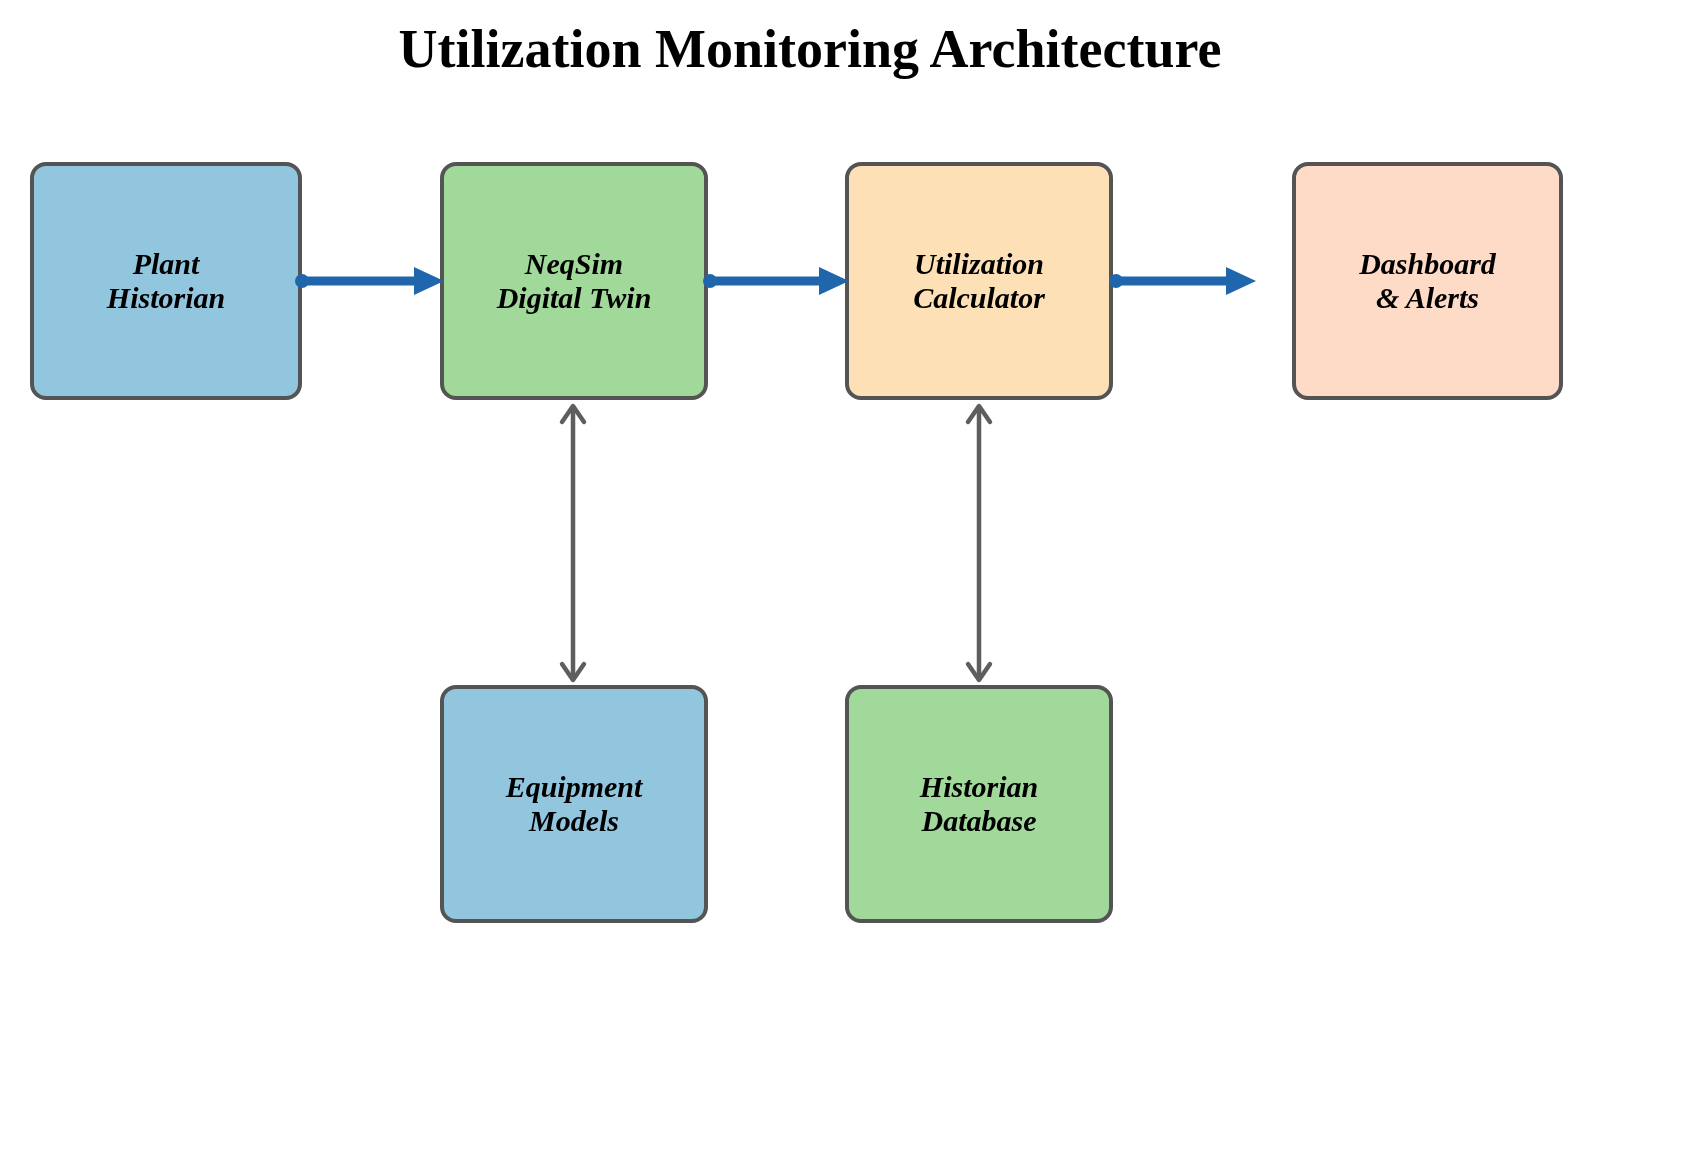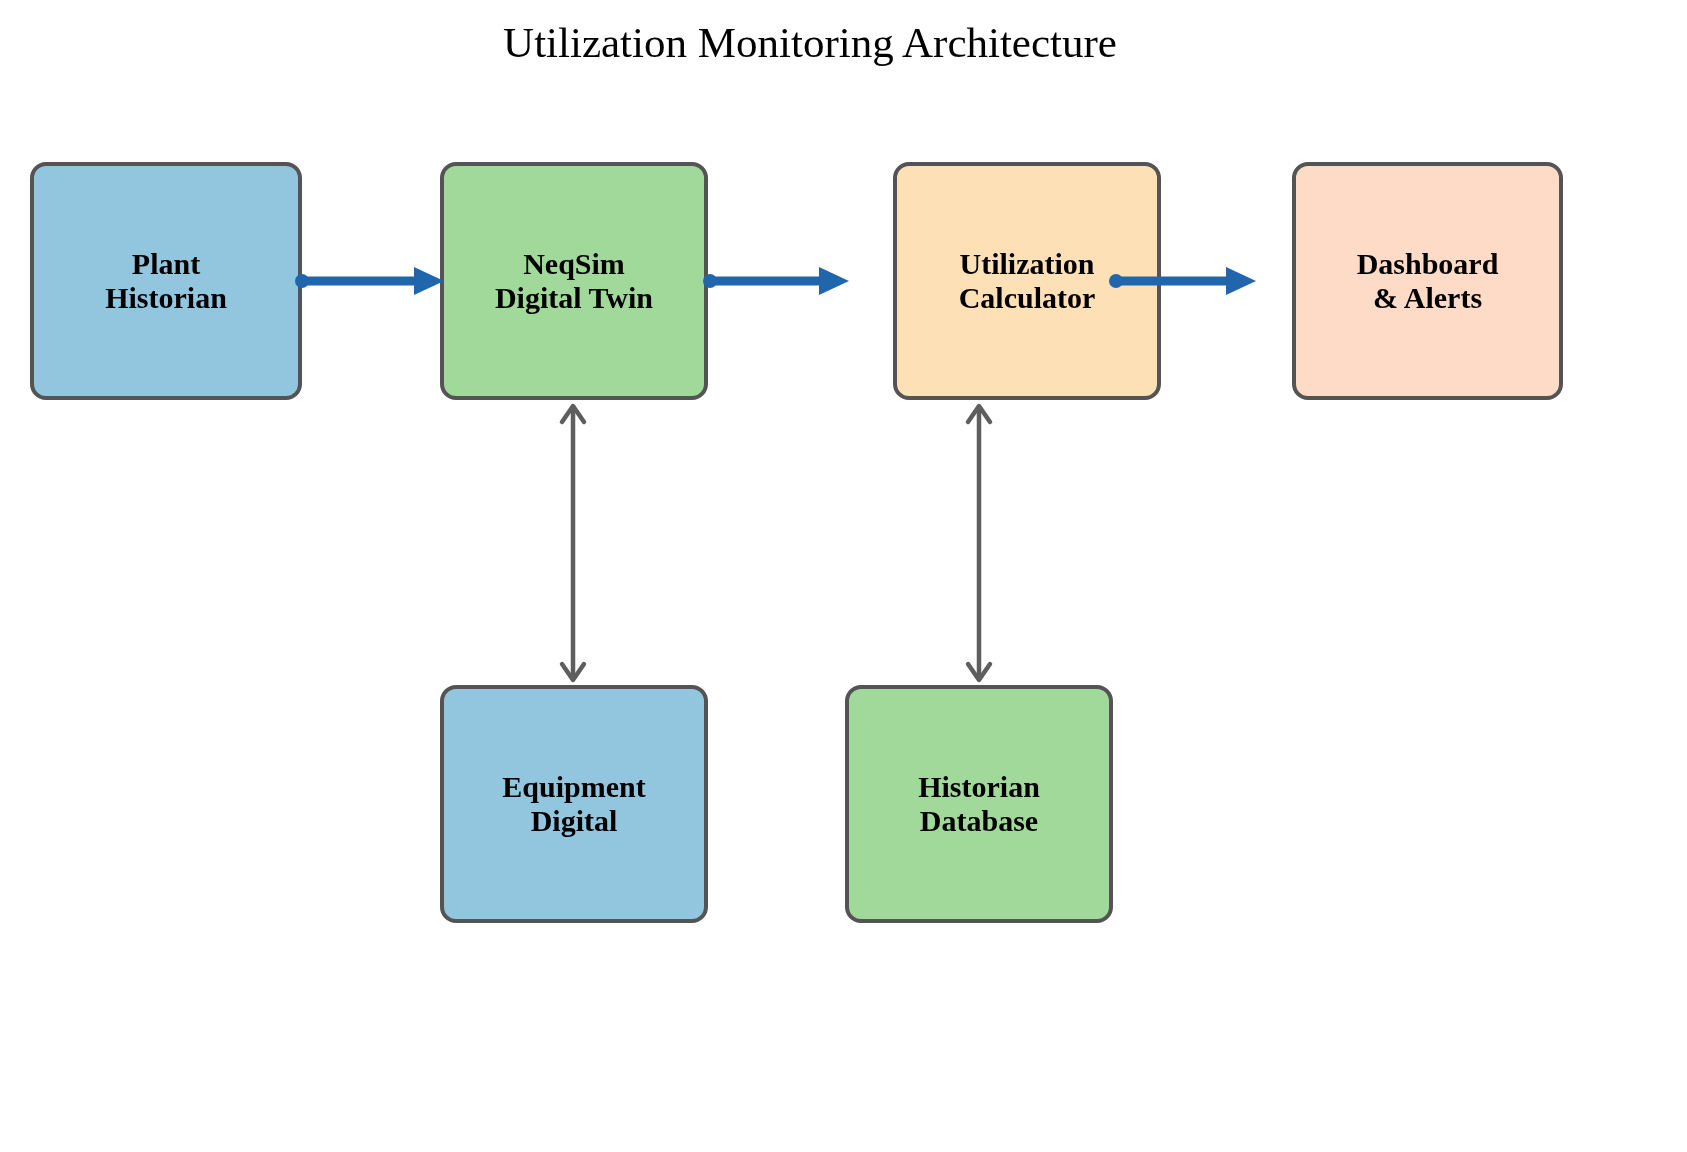--- a/index.html
+++ b/index.html
@@ -15,46 +15,47 @@
     overflow: hidden;
   }
   .title-wrap {
     position: absolute;
     left: 0;
     top: 18px;
     width: 1620px;
     text-align: center;
   }
   .diagram-title {
-    font-size: 43px;
-    font-weight: normal;
+    font-size: 54px;
+    font-weight: bold;
     color: var(--title-text, #000);
     letter-spacing: 0px;
   }
   .node {
     position: absolute;
     box-sizing: border-box;
     height: 238px;
     border: 4px solid var(--box-border, #555);
     border-radius: 16px;
     display: flex;
     align-items: center;
     justify-content: center;
     text-align: center;
   }
   .node-label {
     font-size: 30px;
     font-weight: bold;
     line-height: 1.12;
     color: var(--label-text, #000);
     white-space: pre-line;
+    font-style: italic;
   }
   .fill-blue   { background: var(--blue-fill,   #92c5de); }
   .fill-green  { background: var(--green-fill,  #a1d99b); }
-  .fill-orange { background: var(--orange-fill, #fee0b6); margin-left: 48px; }
+  .fill-orange { background: var(--orange-fill, #fee0b6); }
   .fill-pink   { background: var(--pink-fill,   #fddbc7); margin-left: 40px; }
 
   
   .row1 { top: 162px; }
   .row2 { top: 685px; }
   .col1 { left: 30px;   width: 272px; }
   .col2 { left: 440px;  width: 268px; }
   .col3 { left: 845px;  width: 268px; }
   .col4 { left: 1252px; width: 271px; }
 
@@ -89,21 +90,21 @@
   <span class="node-label">Utilization
 Calculator</span>
 </div>
 <div class="node row1 col4 fill-pink">
   <span class="node-label">Dashboard
 &amp; Alerts</span>
 </div>
 
 <div class="node row2 col2 fill-blue">
   <span class="node-label">Equipment
-Digital</span>
+Models</span>
 </div>
 <div class="node row2 col3 fill-green">
   <span class="node-label">Historian
 Database</span>
 </div>
 
 <svg class="arrow" style="left:294px; top:264px;" width="152" height="34" viewBox="0 0 152 34">
   <circle class="flow-dot" cx="8" cy="17" r="7"></circle>
   <line class="flow-shaft" x1="8" y1="17" x2="124" y2="17" stroke-width="9" stroke-linecap="round"></line>
   <polygon class="flow-head" points="120,3 150,17 120,31"></polygon>

